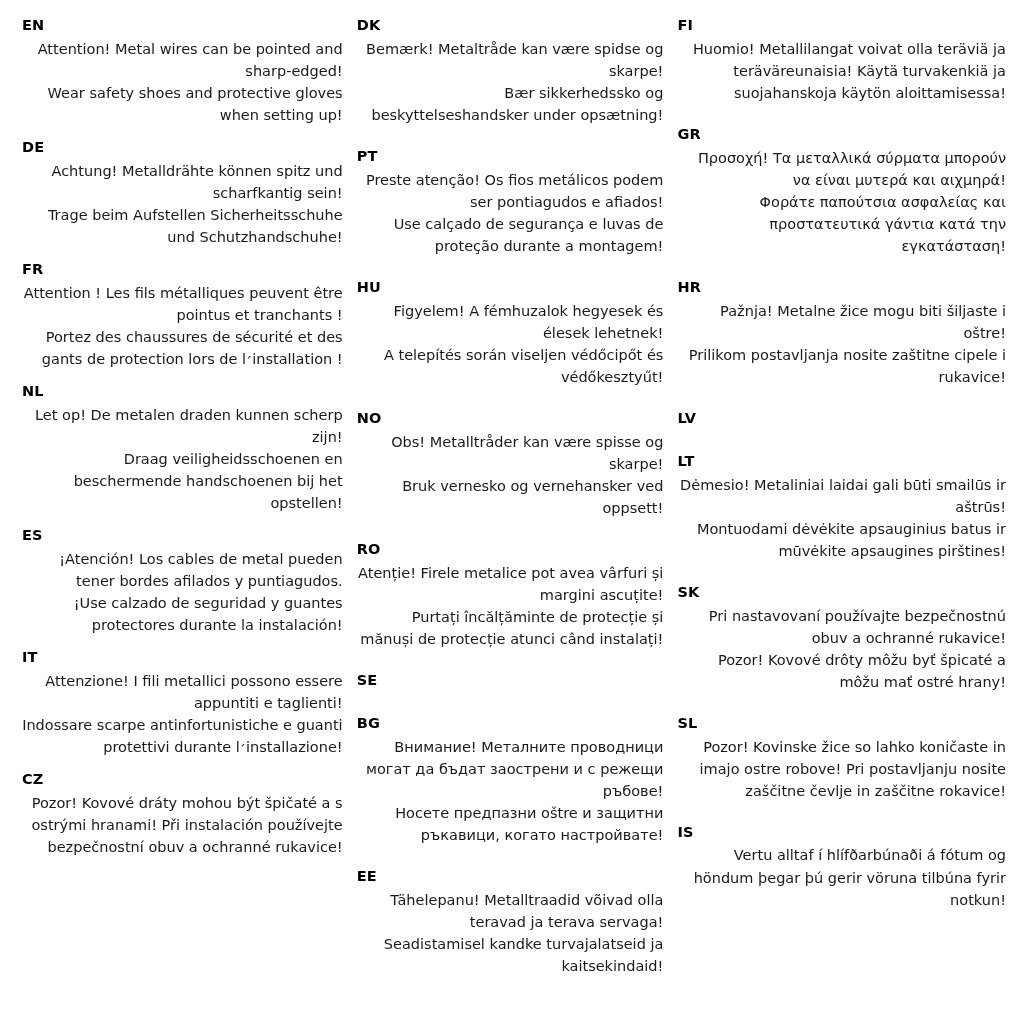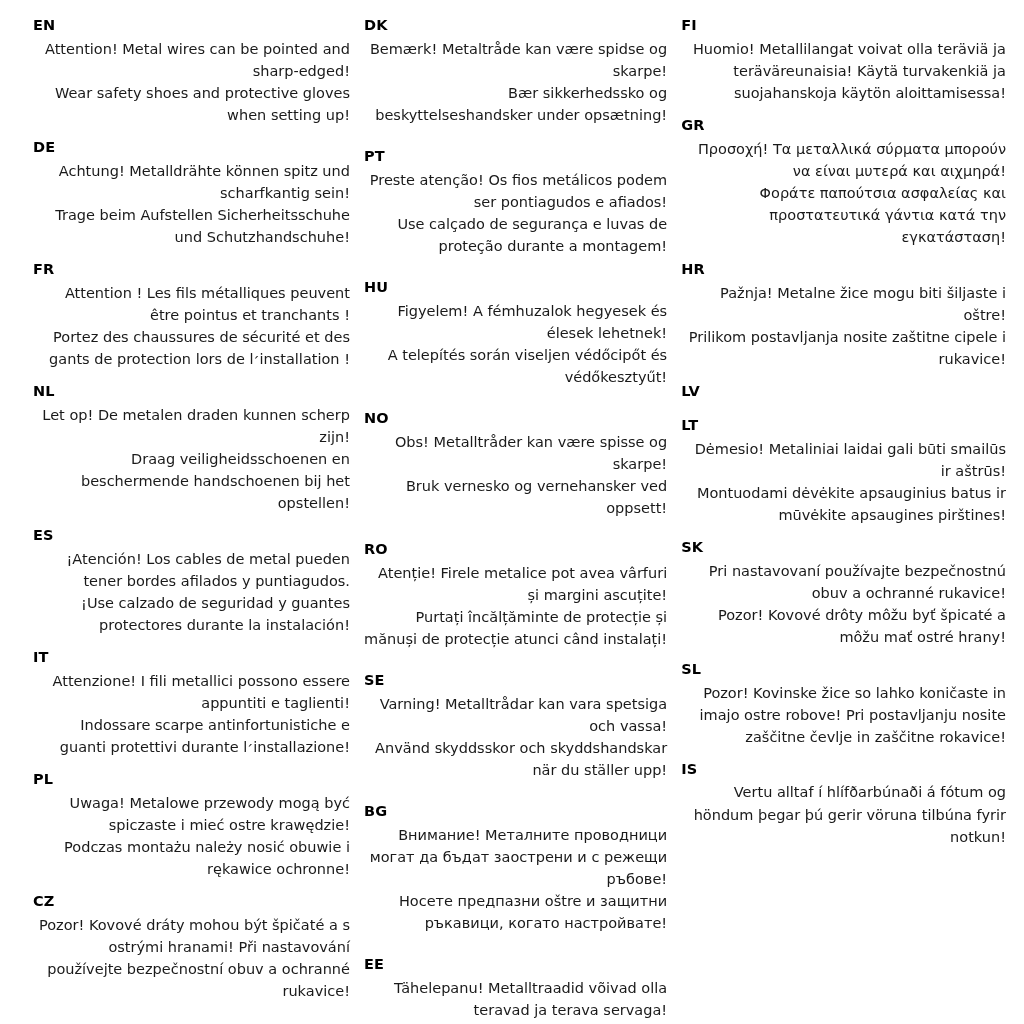--- a/index.html
+++ b/index.html
@@ -11,34 +11,34 @@
     width: 1024px;
     height: 1024px;
     font-family: "DejaVu Sans", "Liberation Sans", sans-serif;
     color: #1a1a1a;
     overflow: hidden;
   }
   .page {
     width: 1024px;
     height: 1024px;
     box-sizing: border-box;
-    padding: 16px 18px 10px 33px;
+    padding: 16px 18px 10px 22px;
     display: flex;
     flex-direction: row;
     align-items: flex-start;
     gap: 0;
   }
   .column {
     box-sizing: border-box;
     display: flex;
     flex-direction: column;
   }
   .col-1 { width: 336px; padding-right: 14px; }
   .col-2 { width: 322px; padding-right: 14px; gap: 9px; }
-  .col-3 { width: 330px; }
+  .col-3 { width: 330px; gap: 9px; }
 
   .entry {
     margin-bottom: 12px;
   }
   .entry:last-child { margin-bottom: 0; }
 
   .lang-code {
     font-weight: bold;
     font-size: 14.5px;
     line-height: 1.3;
@@ -97,30 +97,23 @@
         </div>
       </div>
       <div class="entry">
         <div class="lang-code">IT</div>
         <div class="lines">
           <span class="line">Attenzione! I fili metallici possono essere appuntiti e taglienti!</span>
           <span class="line">Indossare scarpe antinfortunistiche e guanti protettivi durante l׳installazione!</span>
         </div>
       </div>
       <div class="entry">
-        <div class="lang-code">PL</div>
-        <div class="lines">
-          <span class="line">Uwaga! Metalowe przewody mogą być spiczaste i mieć ostre krawędzie!</span>
-          <span class="line">Podczas montażu należy nosić obuwie i rękawice ochronne!</span>
-        </div>
-      </div>
-      <div class="entry">
         <div class="lang-code">CZ</div>
         <div class="lines">
-          <span class="line">Pozor! Kovové dráty mohou být špičaté a s ostrými hranami! Při nastavování používejte bezpečnostní obuv a ochranné rukavice!</span>
+          <span class="line">Pozor! Kovové dráty mohou být špičaté a s ostrými hranami! Při instalación používejte bezpečnostní obuv a ochranné rukavice!</span>
         </div>
       </div>
     </div>
   <div class="column col-2">
       <div class="entry">
         <div class="lang-code">DK</div>
         <div class="lines">
           <span class="line">Bemærk! Metaltråde kan være spidse og skarpe!</span>
           <span class="line">Bær sikkerhedssko og beskyttelseshandsker under opsætning!</span>
         </div>
@@ -148,24 +141,20 @@
       </div>
       <div class="entry">
         <div class="lang-code">RO</div>
         <div class="lines">
           <span class="line">Atenție! Firele metalice pot avea vârfuri și margini ascuțite!</span>
           <span class="line">Purtați încălțăminte de protecție și mănuși de protecție atunci când instalați!</span>
         </div>
       </div>
       <div class="entry">
         <div class="lang-code">SE</div>
-        <div class="lines">
-          <span class="line">Varning! Metalltrådar kan vara spetsiga och vassa!</span>
-          <span class="line">Använd skyddsskor och skyddshandskar när du ställer upp!</span>
-        </div>
       </div>
       <div class="entry">
         <div class="lang-code">BG</div>
         <div class="lines">
           <span class="line">Внимание! Металните проводници могат да бъдат заострени и с режещи ръбове!</span>
           <span class="line">Носете предпазни oštre и защитни ръкавици, когато настройвате!</span>
         </div>
       </div>
       <div class="entry">
         <div class="lang-code">EE</div>

